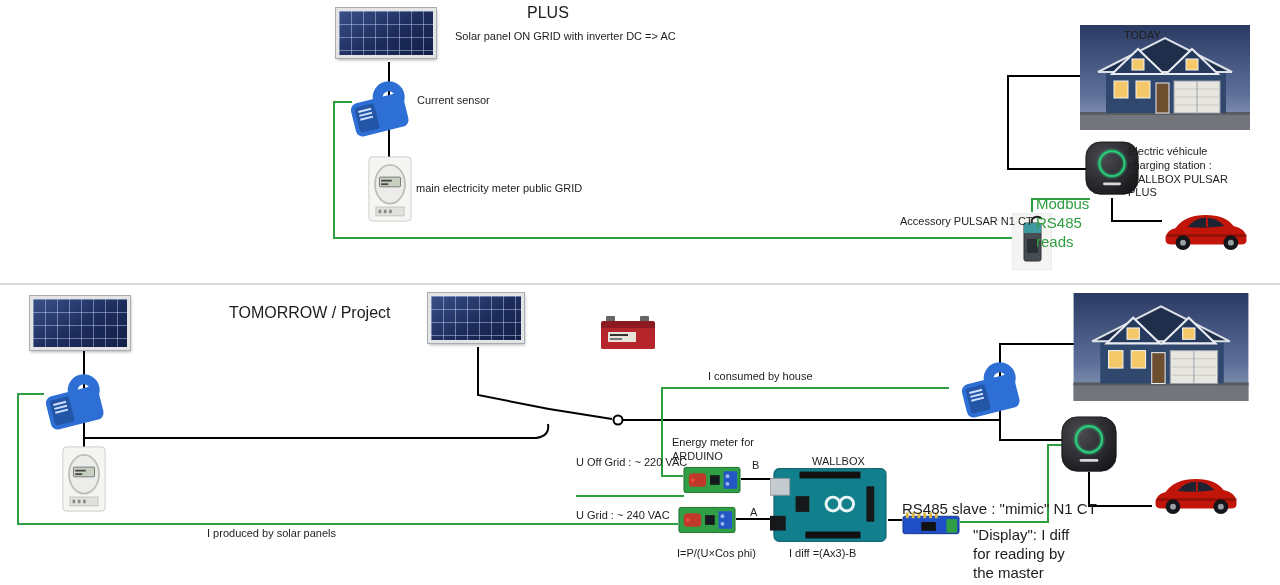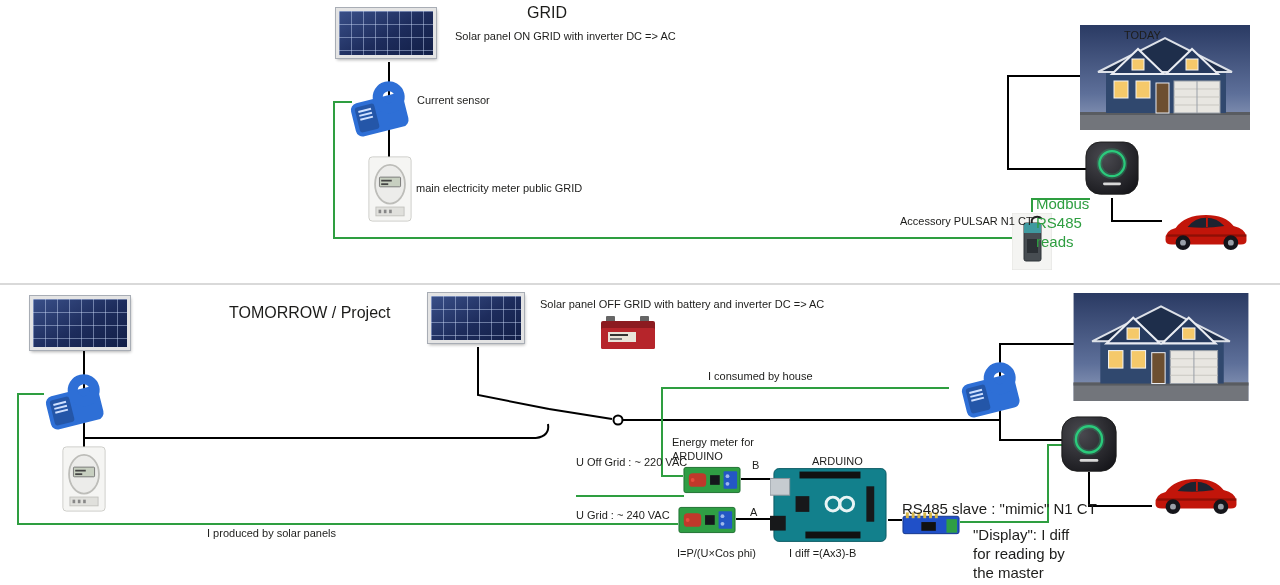--- a/index.html
+++ b/index.html
@@ -231,35 +231,35 @@
   <svg class="cmp" style="left:678px;top:506px" width="58" height="28" viewBox="0 0 60 28">
       <use href="#pcb-art"></use>
     </svg>
   <svg class="cmp" style="left:770px;top:466px" width="118" height="78" viewBox="0 0 120 78">
       <use href="#arduino-art"></use>
     </svg>
   <svg class="cmp" style="left:902px;top:512px" width="58" height="24" viewBox="0 0 60 24">
       <use href="#rs485-art"></use>
     </svg>
 
-  <div class="title" style="left:527px;top:4px">GRID</div>
+  <div class="title" style="left:527px;top:4px">PLUS</div>
   <div class="lbl" style="left:455px;top:30px">Solar panel ON GRID with inverter DC =&gt; AC</div>
   <div class="lbl" style="left:417px;top:94px">Current sensor</div>
   <div class="lbl" style="left:416px;top:182px">main electricity meter public GRID</div>
   <div class="lbl" style="left:1124px;top:29px">TODAY</div>
+  <div class="lbl wrap" style="left:1128px;top:145px;width:122px">Electric véhicule charging station : WALLBOX PULSAR PLUS</div>
   <div class="lbl wrap small green" style="left:1036px;top:195px;width:70px">Modbus RS485 reads</div>
   <div class="lbl" style="left:900px;top:215px">Accessory PULSAR N1 CT</div>
 
   <div class="title" style="left:229px;top:304px">TOMORROW / Project</div>
-  <div class="lbl" style="left:540px;top:298px">Solar panel OFF GRID with battery and inverter DC =&gt; AC</div>
   <div class="lbl" style="left:708px;top:370px">I  consumed by house</div>
   <div class="lbl wrap" style="left:672px;top:436px;width:92px">Energy meter for ARDUINO</div>
   <div class="lbl" style="left:752px;top:459px">B</div>
   <div class="lbl" style="left:750px;top:506px">A</div>
-  <div class="lbl" style="left:812px;top:455px">ARDUINO</div>
+  <div class="lbl" style="left:812px;top:455px">WALLBOX</div>
   <div class="lbl" style="left:576px;top:456px">U Off Grid : ~ 220 VAC</div>
   <div class="lbl" style="left:576px;top:509px">U Grid : ~ 240 VAC</div>
   <div class="lbl" style="left:207px;top:527px">I  produced by solar panels</div>
   <div class="lbl" style="left:677px;top:547px">I=P/(U×Cos phi)</div>
   <div class="lbl" style="left:789px;top:547px">I diff =(Ax3)-B</div>
   <div class="lbl small" style="left:902px;top:500px">RS485 slave : "mimic" N1 CT</div>
   <div class="lbl wrap small" style="left:973px;top:526px;width:102px">"Display": I diff for reading by the master RS485 : WALLBOX</div>
 
 </div>
 

